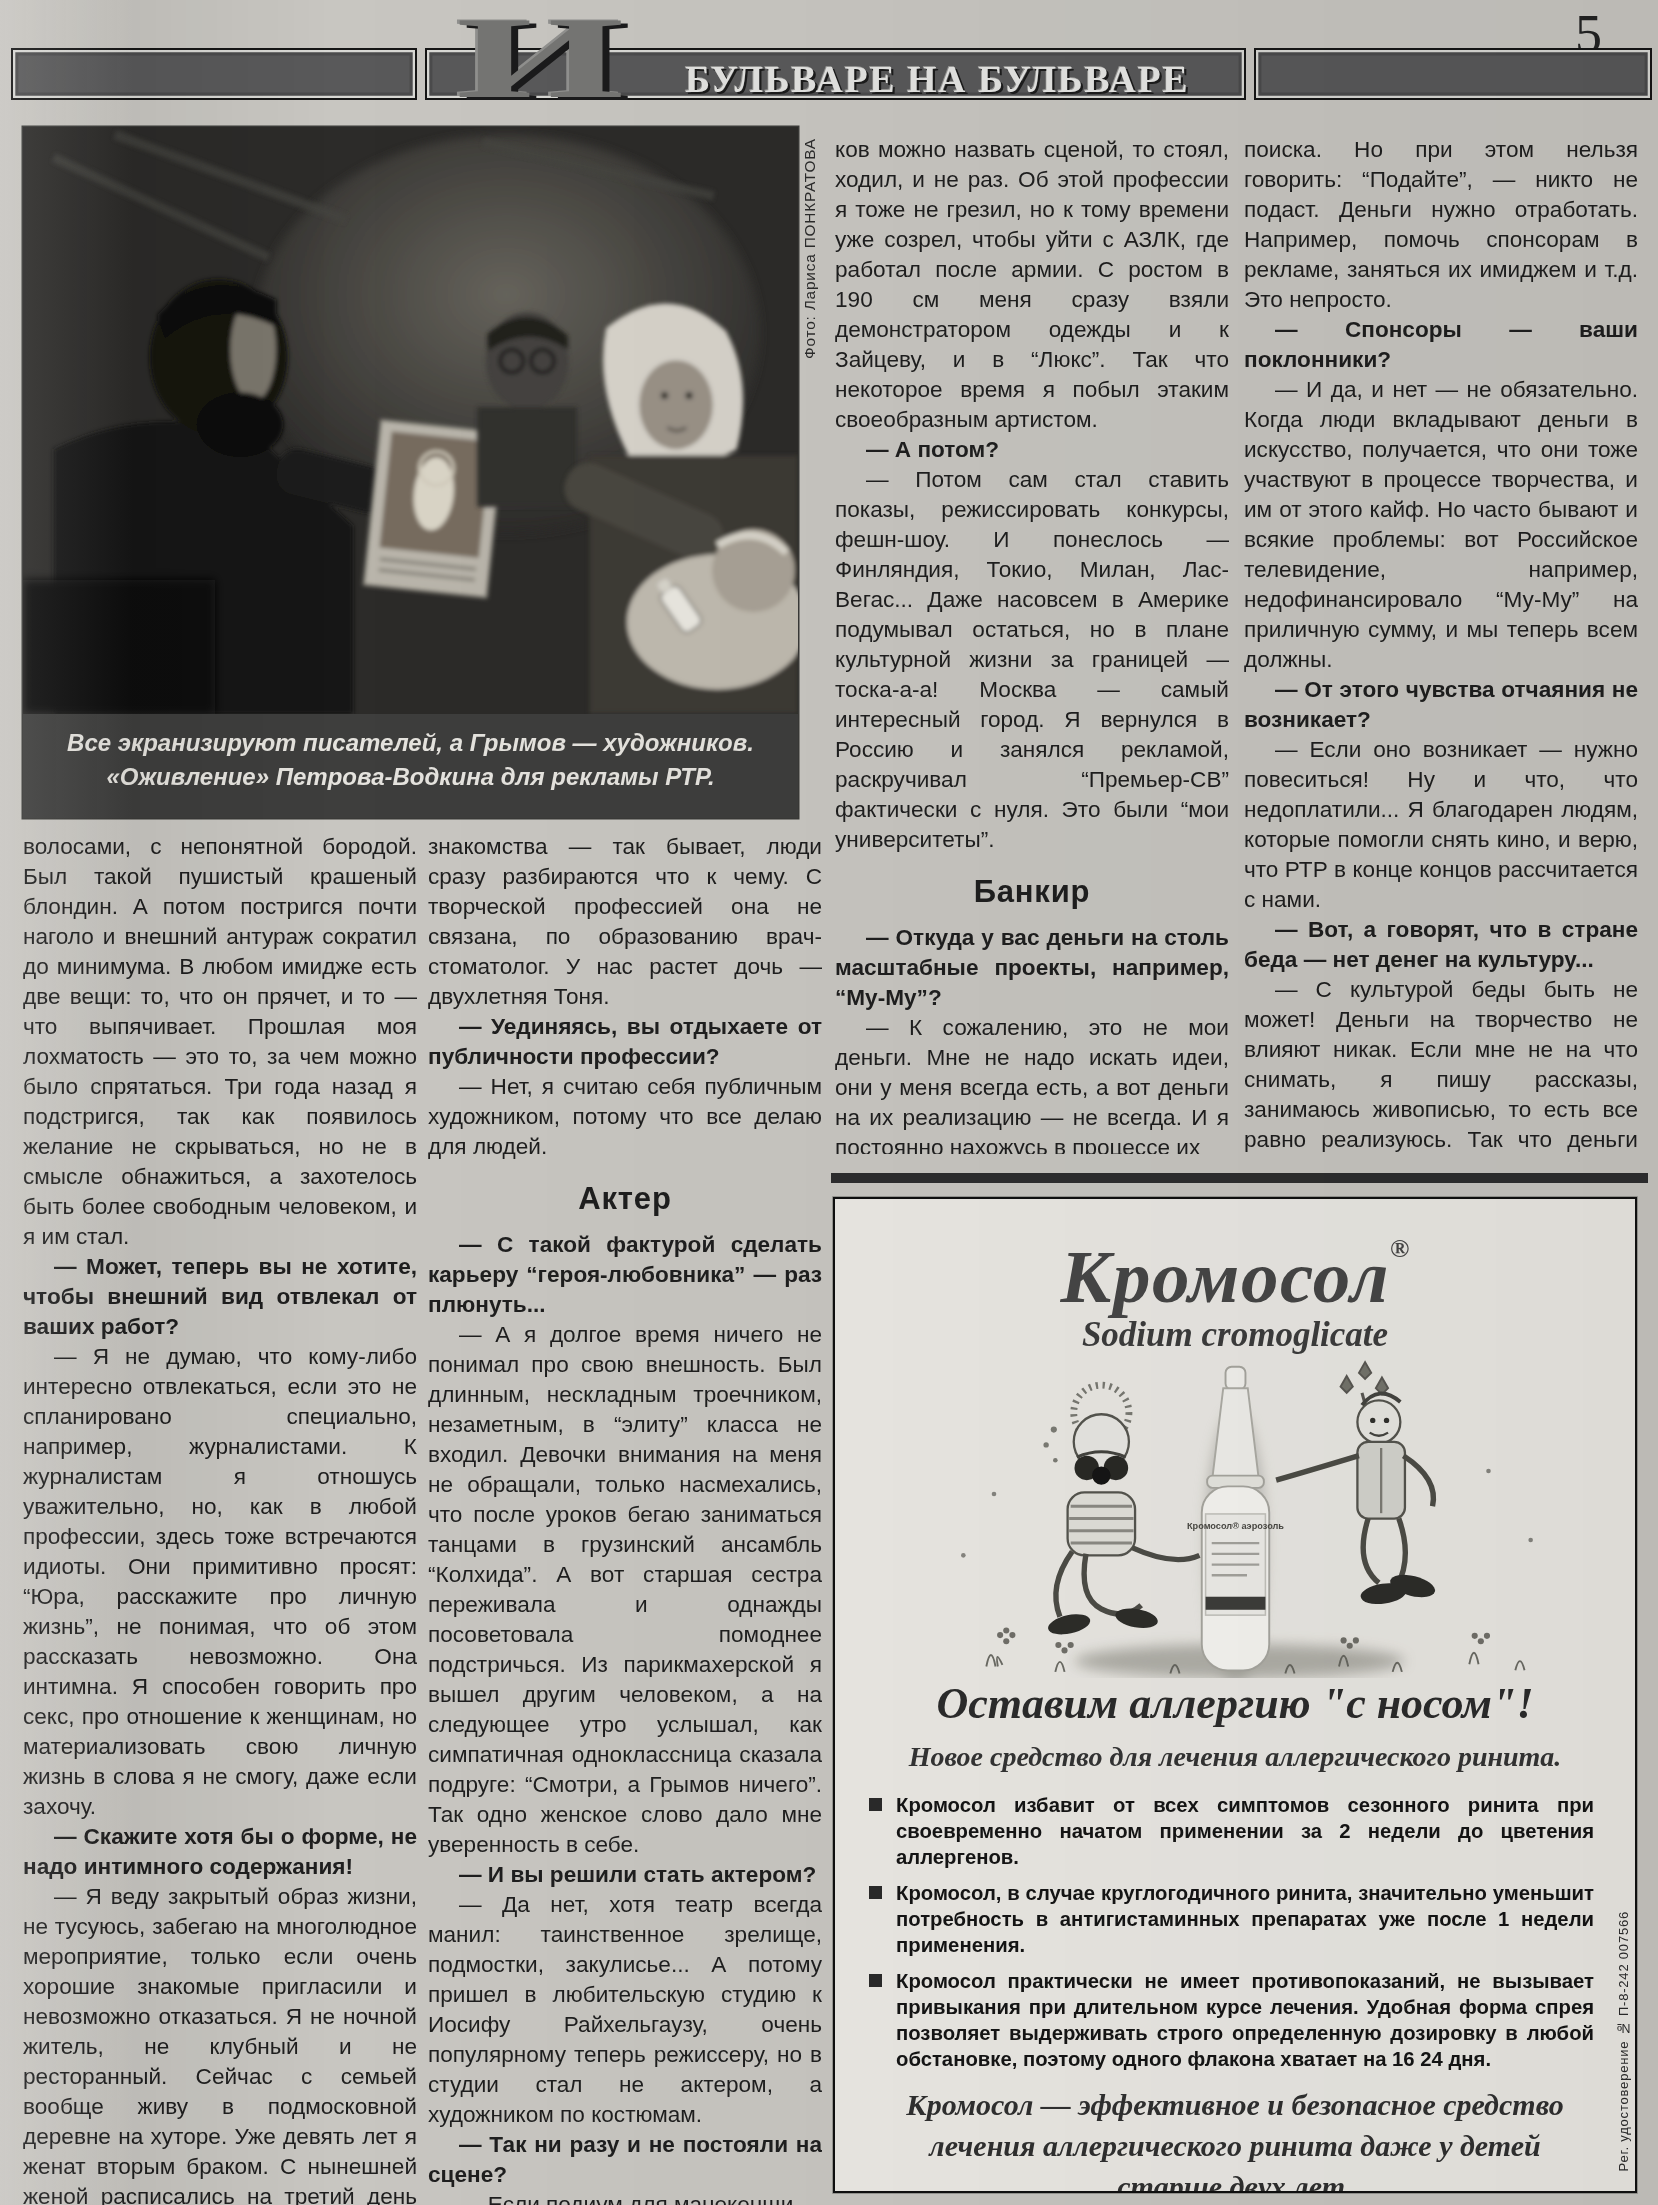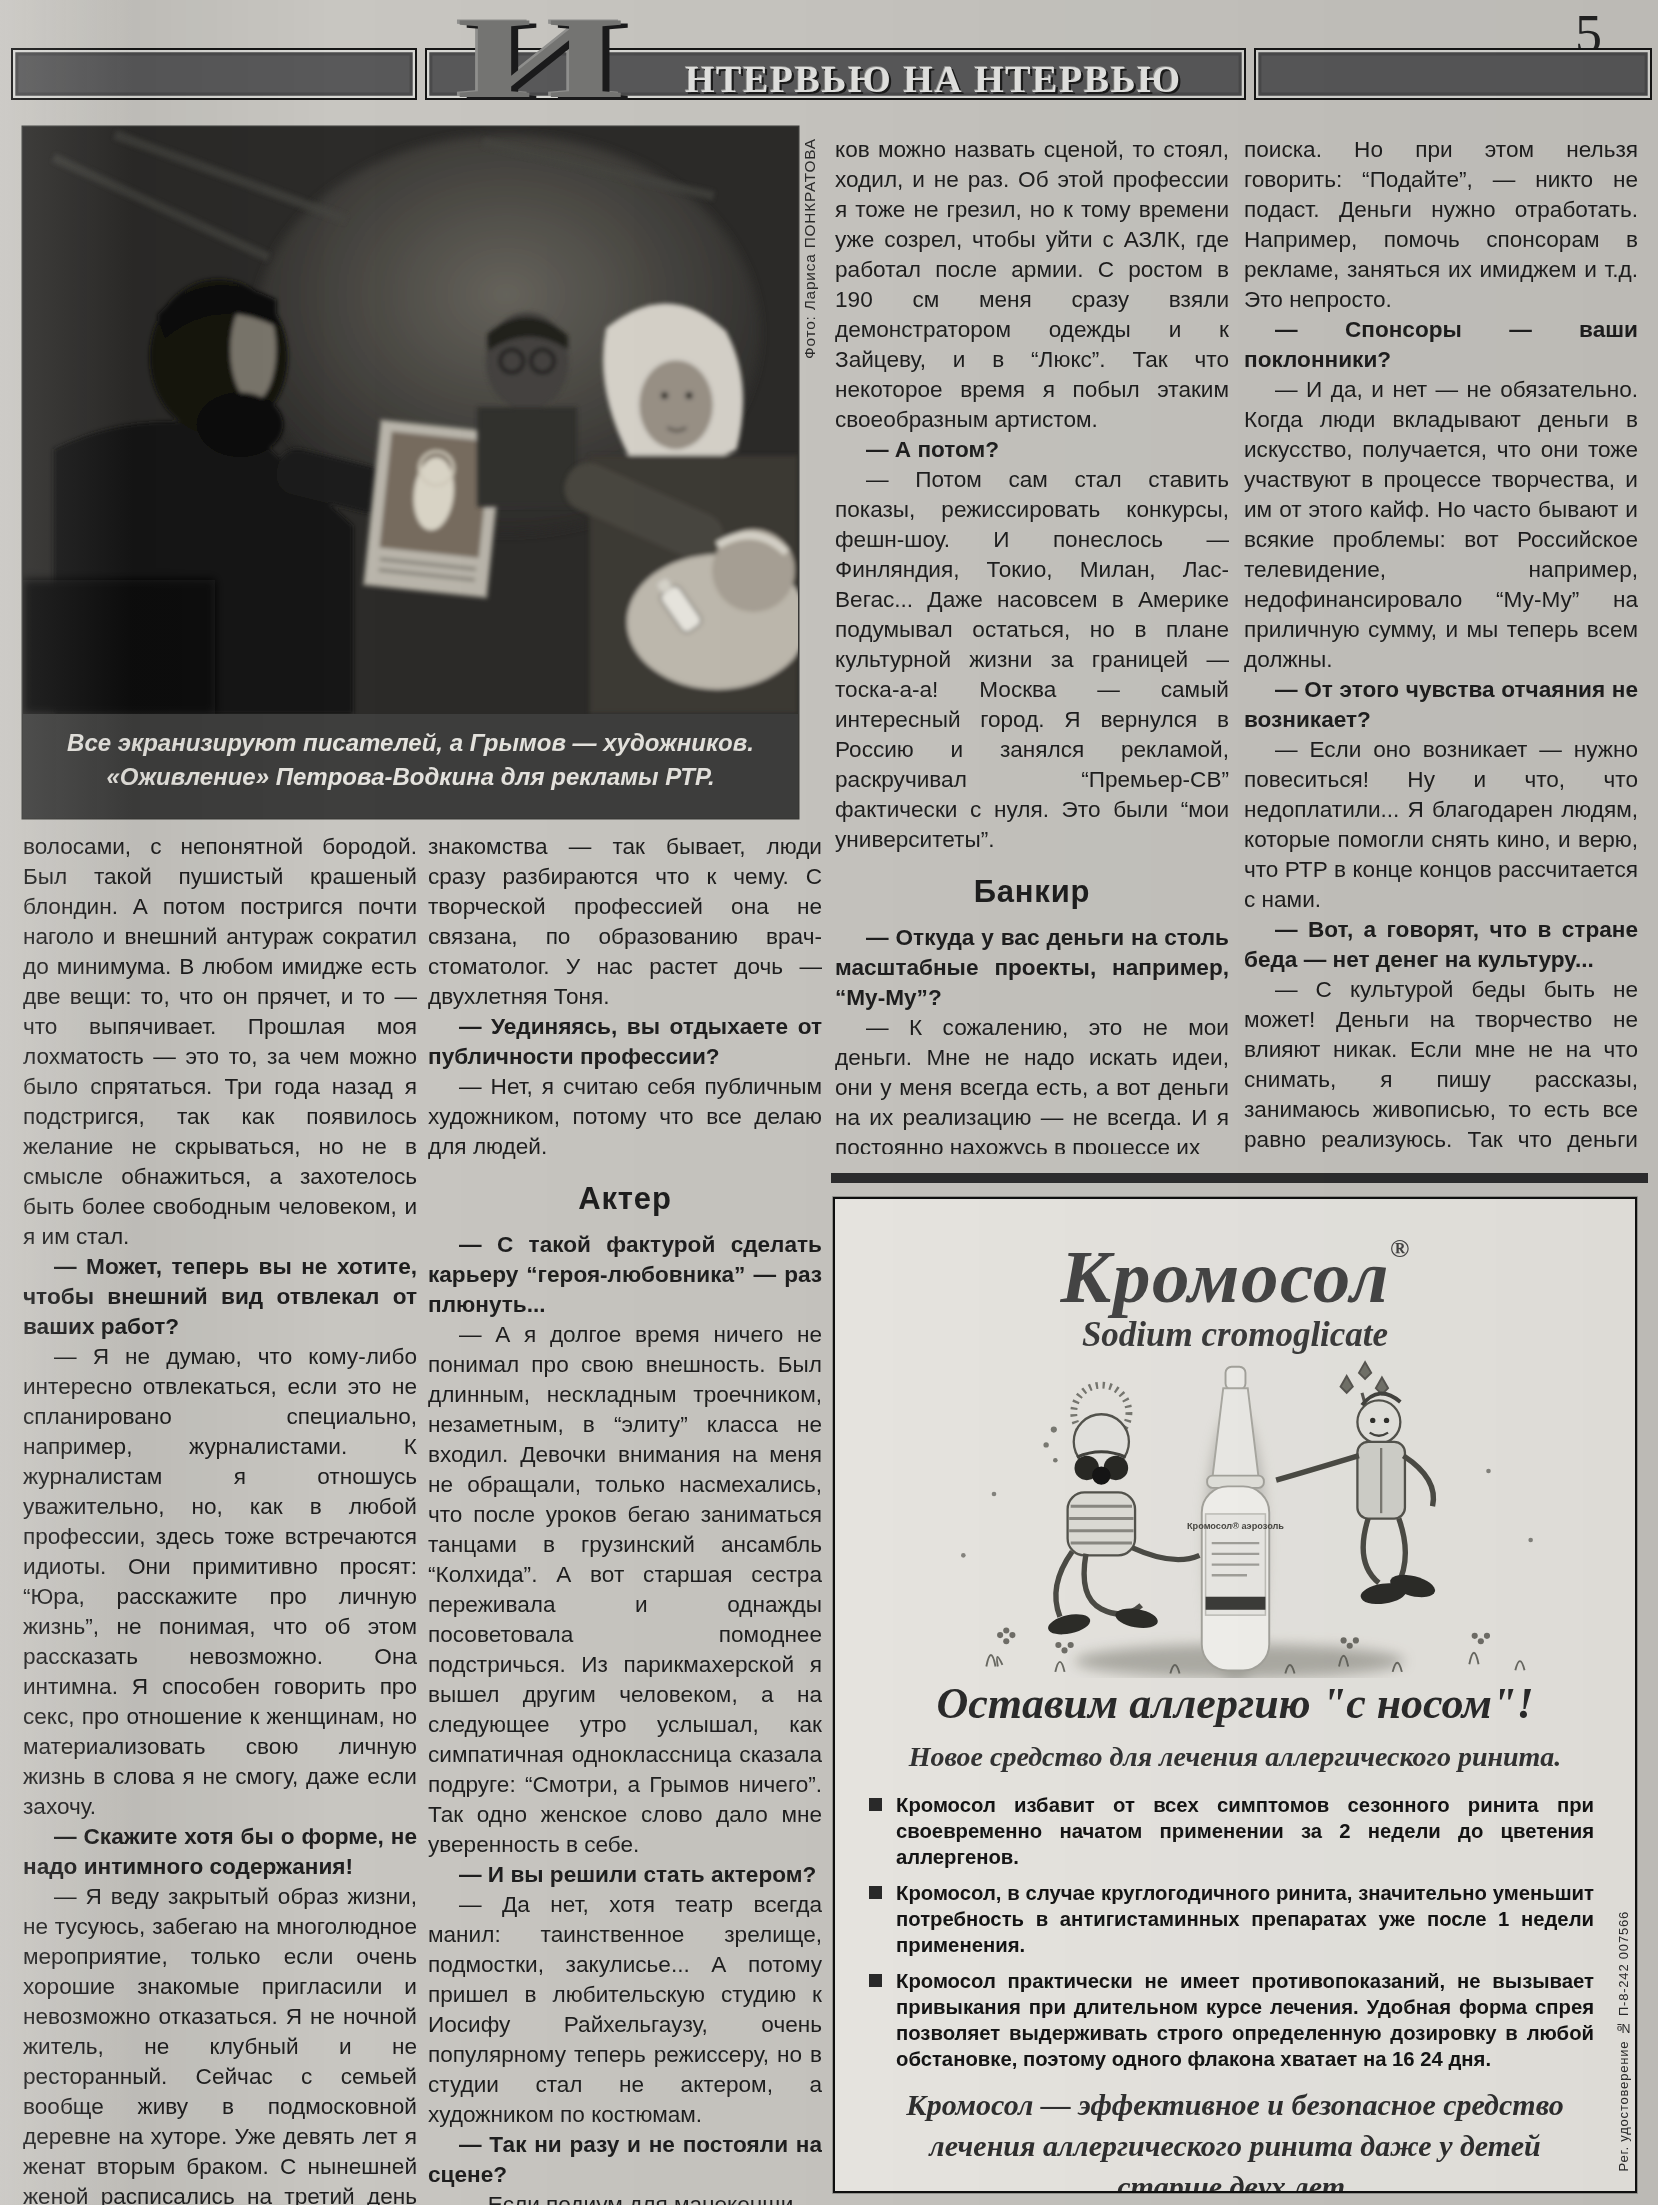--- a/index.html
+++ b/index.html
@@ -71,21 +71,21 @@
 
 <div class="page">
 
   <div class="page-num">5</div>
   <div class="band">
     <div class="band-seg seg1"></div>
     <div class="band-seg seg2"></div>
     <div class="band-seg seg3"></div>
   </div>
   <div class="drop-cap">И</div>
-  <div class="band-title">НТЕРВЬЮ НА НТЕРВЬЮ</div>
+  <div class="band-title">БУЛЬВАРЕ НА БУЛЬВАРЕ</div>
 
   <div class="photo-wrap">
     <svg class="photo-svg" width="775" height="587" viewBox="0 0 1010 765">
       <defs>
         <filter id="b1" x="-30%" y="-30%" width="160%" height="160%">
             <feGaussianBlur stdDeviation="6"></feGaussianBlur>
           </filter>
         <filter id="b2" x="-30%" y="-30%" width="160%" height="160%">
             <feGaussianBlur stdDeviation="3"></feGaussianBlur>
           </filter>

